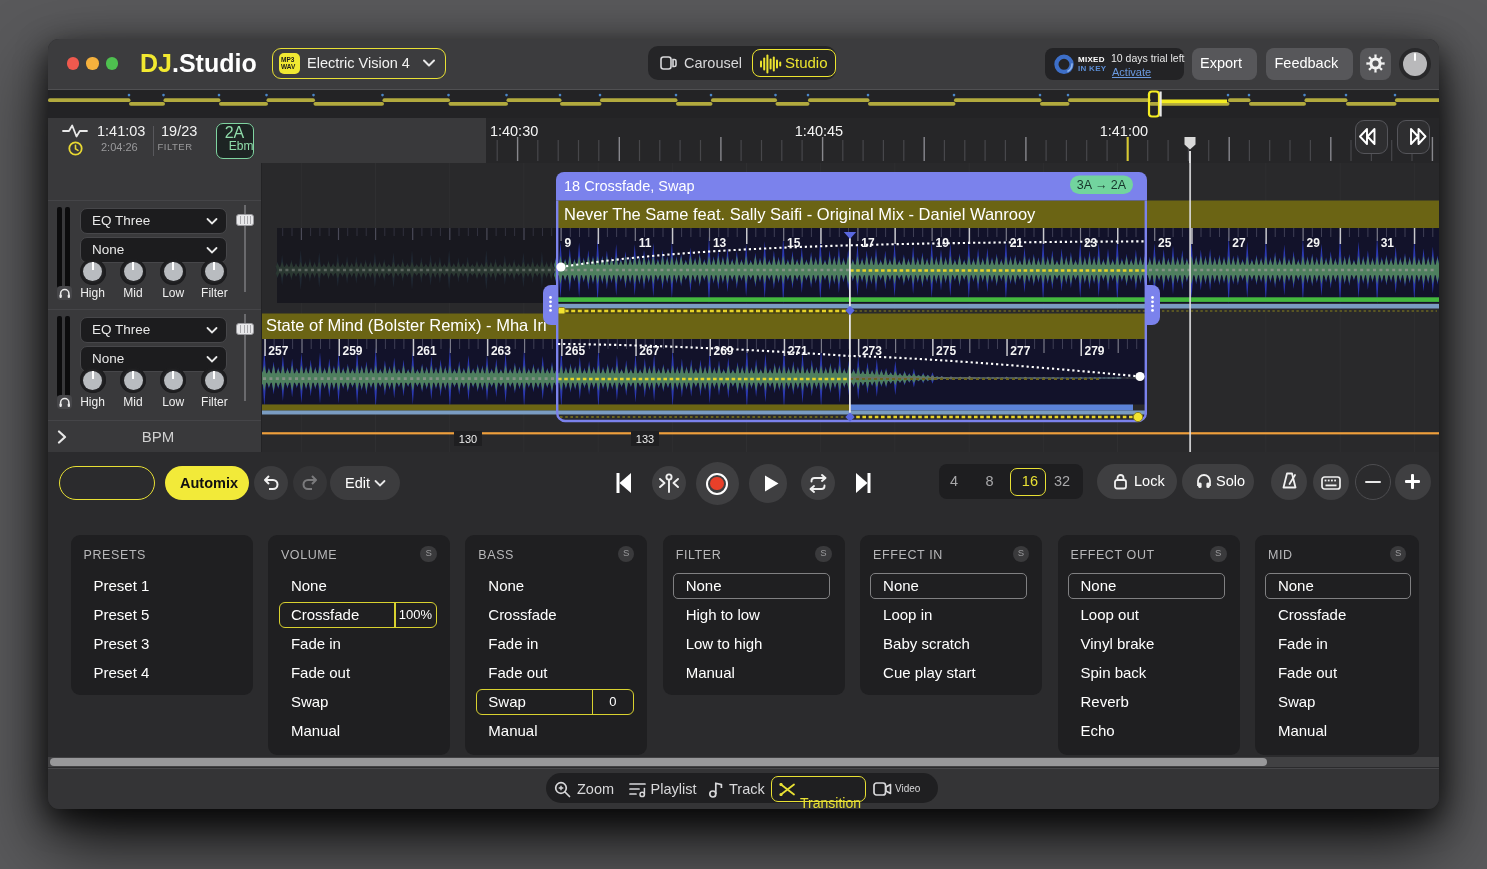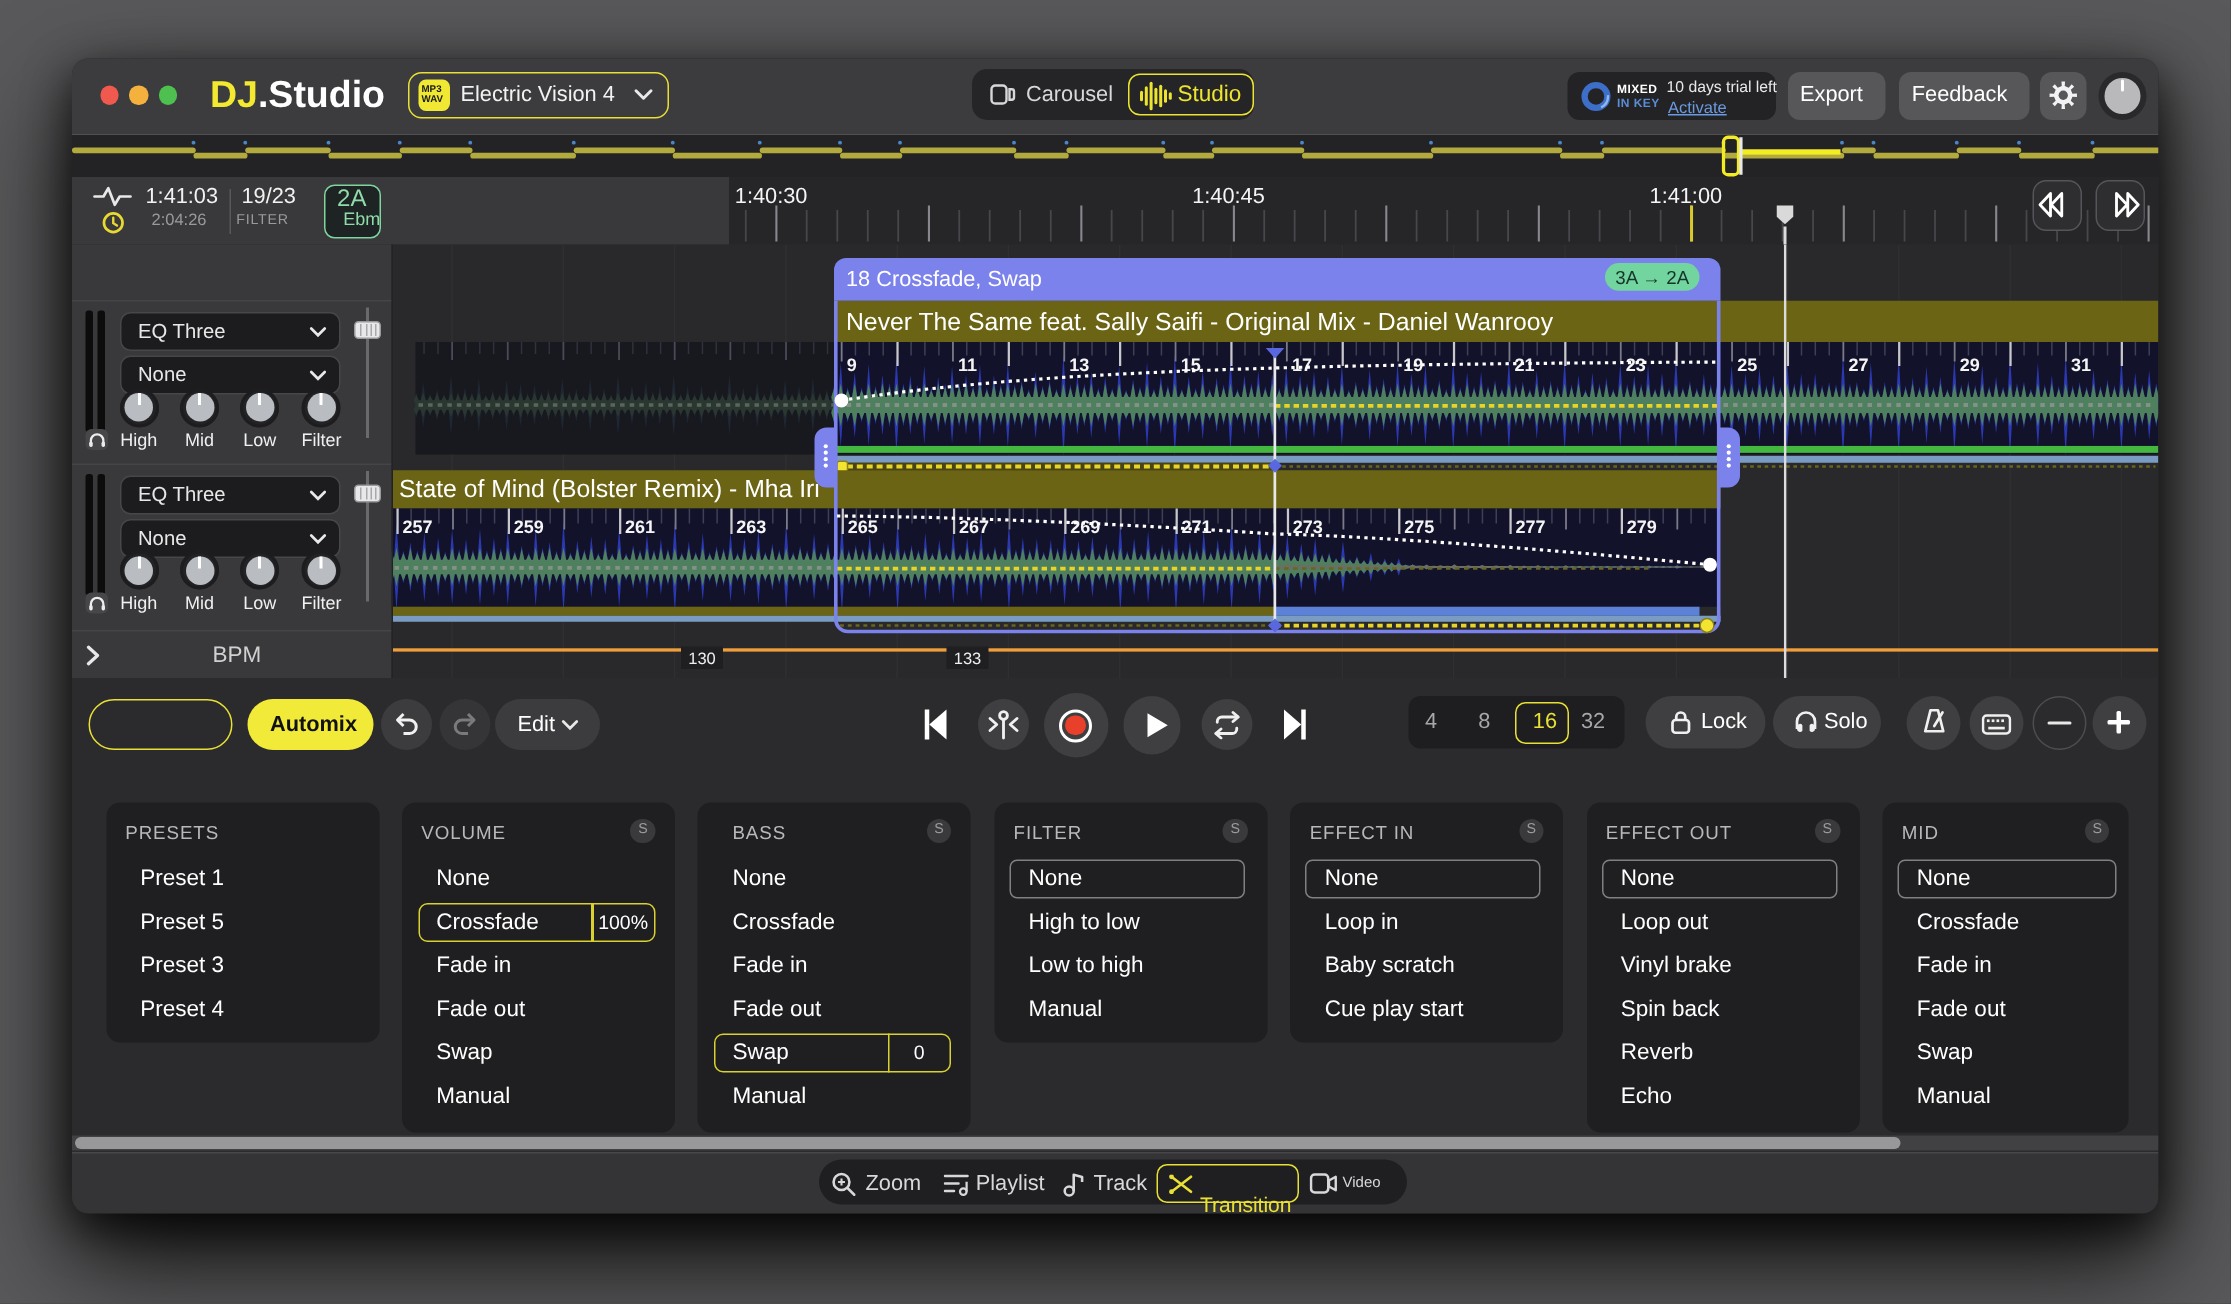--- a/index.html
+++ b/index.html
@@ -719,21 +719,21 @@
 <div class="abs" style="left:242.9px;top:538.3px;font-size:15px;color:#fff;font-weight:500;white-space:nowrap;line-height:17.2px;">None</div>
 <div class="abs" style="left:242.9px;top:567.3px;font-size:15px;color:#fff;font-weight:500;white-space:nowrap;line-height:17.2px;">Crossfade</div>
 <div class="abs" style="left:230.9px;top:563px;width:158px;height:26px;border:1.5px solid #d8d12f;border-radius:6px;"></div>
 <div class="abs" style="left:346.4px;top:563px;width:1.5px;height:26px;background:#d8d12f;"></div>
 <div class="abs" style="left:346.4px;top:568.5px;font-size:13px;color:#fff;font-weight:400;white-space:nowrap;line-height:14.9px;width:42px;text-align:center;">100%</div>
 <div class="abs" style="left:242.9px;top:596.3px;font-size:15px;color:#fff;font-weight:500;white-space:nowrap;line-height:17.2px;">Fade in</div>
 <div class="abs" style="left:242.9px;top:625.3px;font-size:15px;color:#fff;font-weight:500;white-space:nowrap;line-height:17.2px;">Fade out</div>
 <div class="abs" style="left:242.9px;top:654.3px;font-size:15px;color:#fff;font-weight:500;white-space:nowrap;line-height:17.2px;">Swap</div>
 <div class="abs" style="left:242.9px;top:683.3px;font-size:15px;color:#fff;font-weight:500;white-space:nowrap;line-height:17.2px;">Manual</div>
 <div class="abs" style="left:417.3px;top:496px;width:182px;height:220px;background:#1f1f21;border-radius:9px;"></div>
-<div class="abs" style="left:430.3px;top:509.2px;font-size:12.5px;color:#b8b8ba;font-weight:400;white-space:nowrap;line-height:14.4px;letter-spacing:.6px;margin-left:10px;">BASS</div>
+<div class="abs" style="left:430.3px;top:509.2px;font-size:12.5px;color:#b8b8ba;font-weight:400;white-space:nowrap;line-height:14.4px;letter-spacing:.6px;">BASS</div>
 <div class="abs" style="left:569.8px;top:506.5px;width:16.5px;height:16.5px;background:#3a3a3c;border-radius:50%;"></div>
 <div class="abs" style="left:569.8px;top:509.3px;font-size:9.5px;color:#9a9a9c;font-weight:400;white-space:nowrap;line-height:10.9px;width:16.5px;text-align:center;">S</div>
 <div class="abs" style="left:440.3px;top:538.3px;font-size:15px;color:#fff;font-weight:500;white-space:nowrap;line-height:17.2px;">None</div>
 <div class="abs" style="left:440.3px;top:567.3px;font-size:15px;color:#fff;font-weight:500;white-space:nowrap;line-height:17.2px;">Crossfade</div>
 <div class="abs" style="left:440.3px;top:596.3px;font-size:15px;color:#fff;font-weight:500;white-space:nowrap;line-height:17.2px;">Fade in</div>
 <div class="abs" style="left:440.3px;top:625.3px;font-size:15px;color:#fff;font-weight:500;white-space:nowrap;line-height:17.2px;">Fade out</div>
 <div class="abs" style="left:440.3px;top:654.3px;font-size:15px;color:#fff;font-weight:500;white-space:nowrap;line-height:17.2px;">Swap</div>
 <div class="abs" style="left:428.3px;top:650px;width:158px;height:26px;border:1.5px solid #d8d12f;border-radius:6px;"></div>
 <div class="abs" style="left:543.8px;top:650px;width:1.5px;height:26px;background:#d8d12f;"></div>
 <div class="abs" style="left:543.8px;top:655.5px;font-size:13px;color:#fff;font-weight:400;white-space:nowrap;line-height:14.9px;width:42px;text-align:center;">0</div>

